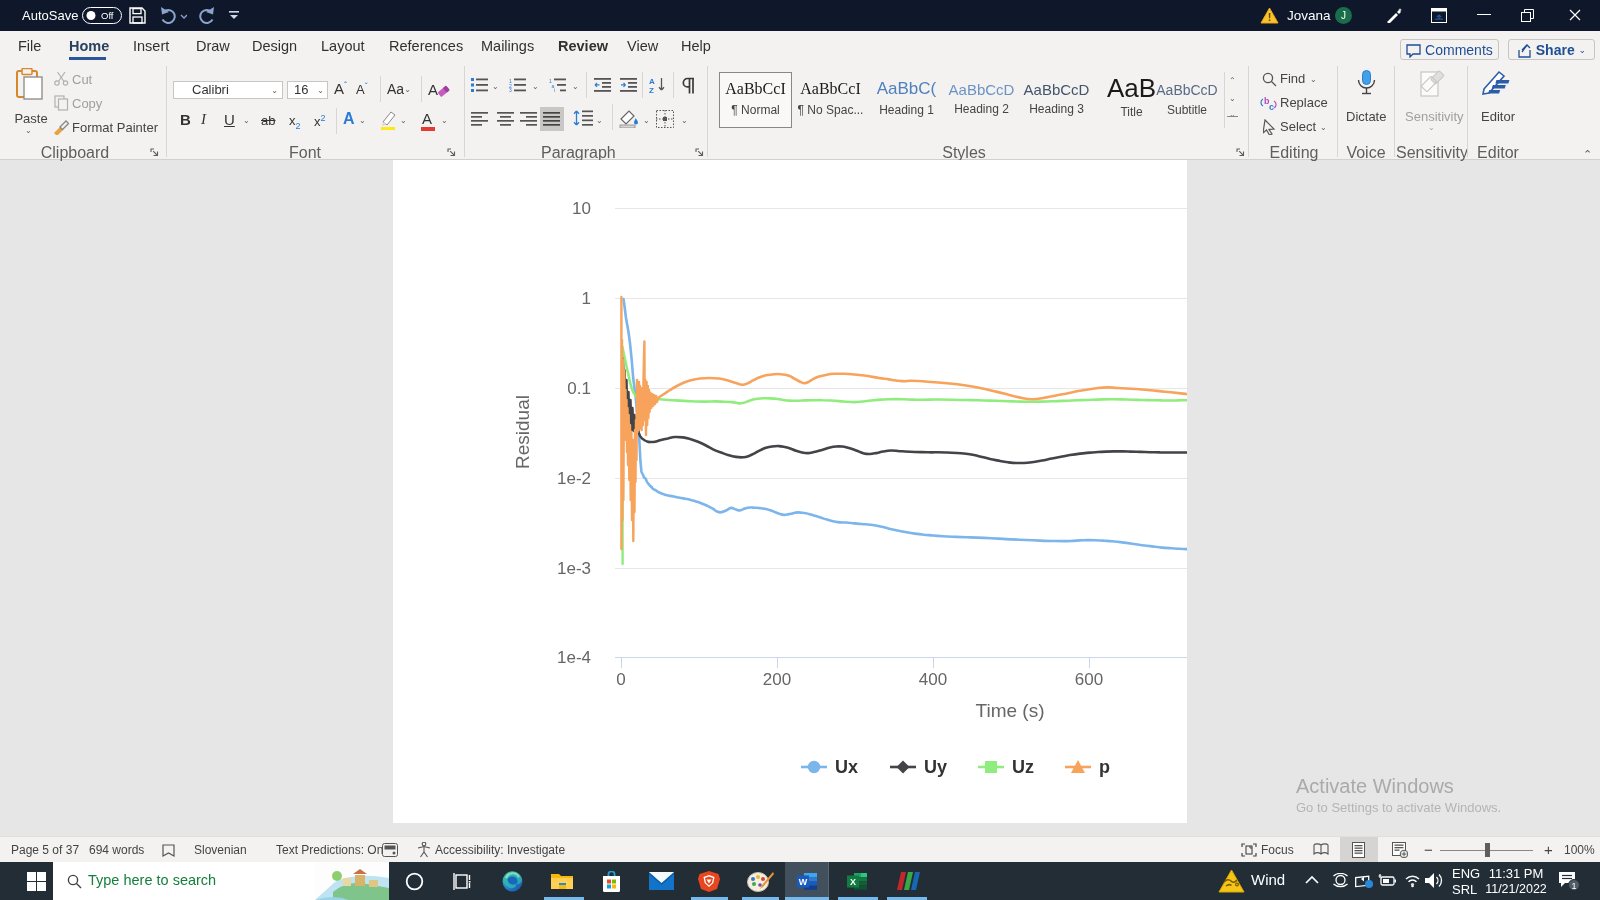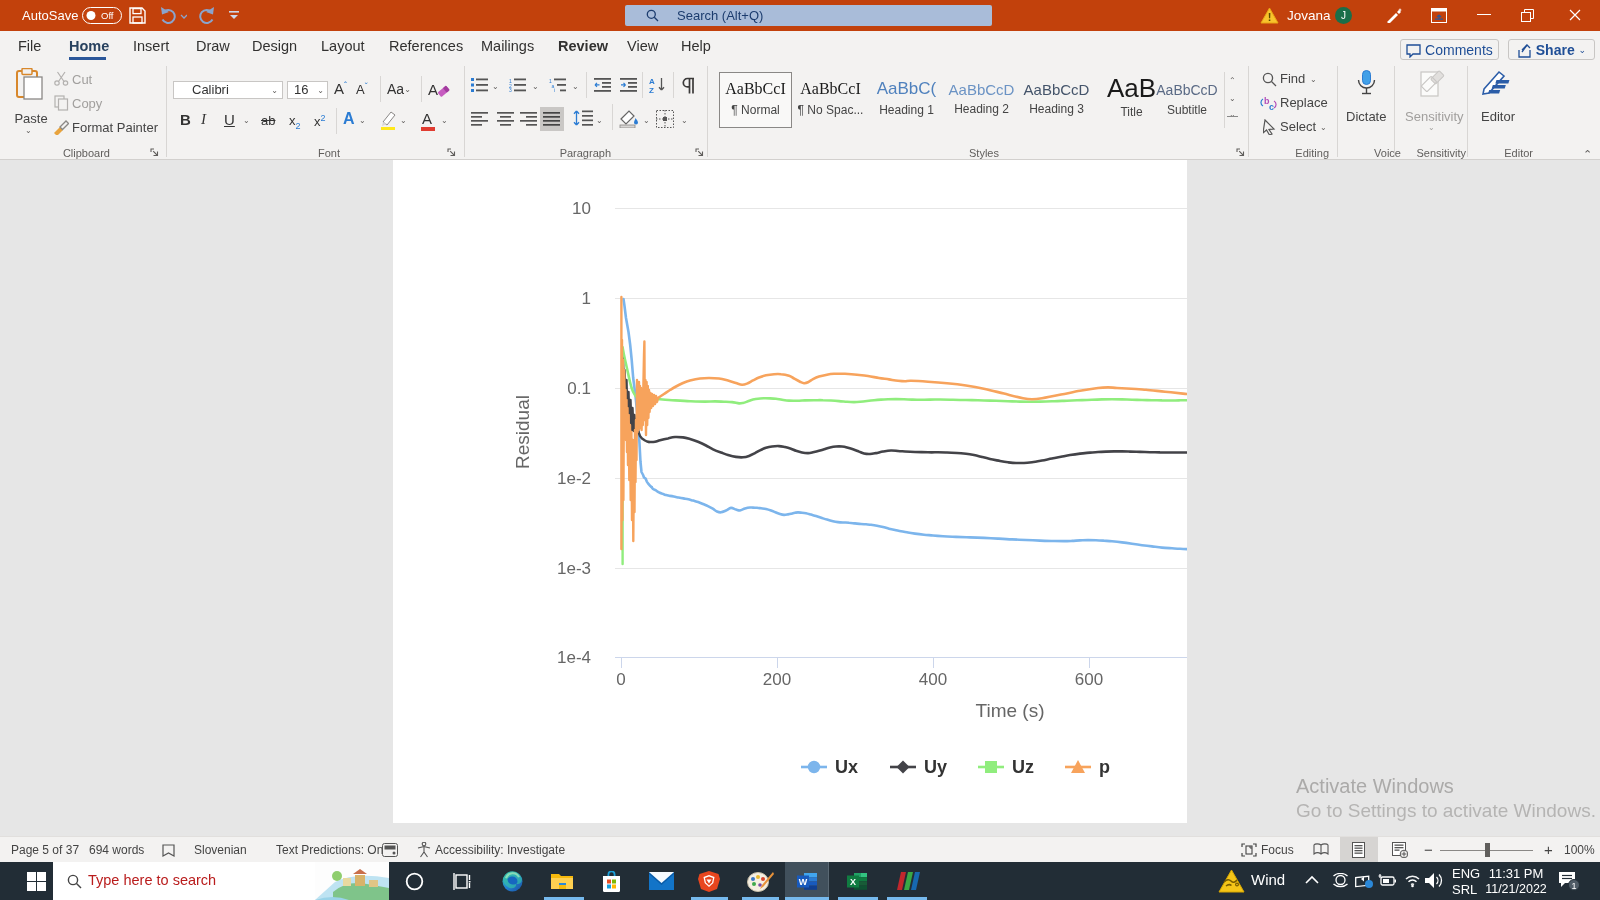--- a/index.html
+++ b/index.html
@@ -1,44 +1,44 @@
 <!DOCTYPE html>
 <html><head>
 <meta charset="utf-8">
 <style>
 * { margin:0; padding:0; box-sizing:border-box; }
 html,body { width:1600px; height:900px; overflow:hidden; font-family:"Liberation Sans", sans-serif; }
 .abs { position:absolute; }
 #app { position:relative; width:1600px; height:900px; background:#e6e6e6; }
 
 
-#titlebar { position:absolute; left:0; top:0; width:1600px; height:31px; background:#c2410c; color:#fff; }
+#titlebar { position:absolute; left:0; top:0; width:1600px; height:31px; background:#0f172a; color:#fff; }
 #titlebar .t { position:absolute; top:0; height:31px; line-height:31px; font-size:13px; }
 #searchbox { position:absolute; left:625px; top:5px; width:367px; height:21px; background:#a9bcd9; border-radius:2px; color:#1c3c6e; font-size:13px; line-height:21px; }
 
 
 #tabrow { position:absolute; left:0; top:31px; width:1600px; height:29px; background:#f3f2f1; }
 #tabrow .tab { position:absolute; top:0; height:29px; line-height:30px; font-size:14.5px; color:#323130; }
 #tabrow .sel { font-weight:bold; color:#29425f; }
 .btnbox { position:absolute; top:8px; height:21px; border:1px solid #c8c6c4; border-radius:3px; background:#f3f2f1; color:#1f4e96; font-size:14px; line-height:20px; text-align:center; }
 
 
 #ribbon { position:absolute; left:0; top:60px; width:1600px; height:100px; background:#f3f2f1; border-bottom:1px solid #d2d0ce; }
 .gsep { position:absolute; top:6px; height:91px; width:1px; background:#d8d6d4; }
-.glabel { position:absolute; top:87px; height:12px; line-height:12px; font-size:11px; color:#605e5c; text-align:right; }
+.glabel { position:absolute; top:87px; height:12px; line-height:12px; font-size:16px; color:#605e5c; text-align:center; }
 .ribtxt { color:#444; font-size:13px; }
 .gray { color:#a19f9d; }
 .chev { color:#605e5c; font-size:8px; }
 .combo { position:absolute; background:#fff; border:1px solid #c8c6c4; font-size:13px; color:#333; line-height:16px; }
 
 
 #doc { position:absolute; left:0; top:161px; width:1600px; height:675px; background:#e6e6e6; }
 #page { position:absolute; left:393px; top:-1px; width:794px; height:663px; background:#fff; }
 .wm1 { position:absolute; left:1296px; top:614px; font-size:20px; color:#abaaa9; }
-.wm2 { position:absolute; left:1296px; top:639px; font-size:19px; color:#b5b4b3; }
+.wm2 { position:absolute; left:1296px; top:639px; font-size:13px; color:#b5b4b3; }
 
 
 #statusbar { position:absolute; left:0; top:836px; width:1600px; height:26px; background:#f3f2f1; border-top:1px solid #e1dfdd; font-size:12px; color:#444; }
 #statusbar .s { position:absolute; top:0; height:26px; line-height:26px; }
 
 
 #taskbar { position:absolute; left:0; top:862px; width:1600px; height:38px; background:#222d36; }
 #taskbar .ul { position:absolute; top:35px; height:3px; background:#76b9ed; }
 </style>
 </head>
@@ -62,27 +62,20 @@
       <path d="M21 9 l3 3 3 -3" fill="none" stroke="#8aa4cd" stroke-width="1.3"></path>
     </svg>
     <svg class="abs" style="left:196px;top:6px;" width="19" height="18" viewBox="0 0 19 18">
       <path d="M15.5 6 a6.5 6.5 0 1 0 1 7.5" fill="none" stroke="#8aa4cd" stroke-width="2"></path>
       <path d="M18 1 l-1 7.5 -7 -2.5 z" fill="#8aa4cd"></path>
     </svg>
     <svg class="abs" style="left:228px;top:11px;" width="12" height="10" viewBox="0 0 12 10">
       <rect x="1" y="0" width="10" height="1.6" fill="#cdd8ea"></rect>
       <path d="M2 4 l4 4 4 -4 z" fill="#cdd8ea"></path>
     </svg>
-    <div id="searchbox">
-        <svg class="abs" style="left:21px;top:4px;" width="13" height="13" viewBox="0 0 13 13">
-          <circle cx="5.3" cy="5.3" r="4" fill="none" stroke="#1c3c6e" stroke-width="1.3"></circle>
-          <line x1="8.3" y1="8.3" x2="12" y2="12" stroke="#1c3c6e" stroke-width="1.3"></line>
-        </svg>
-        <span style="position:absolute;left:52px;">Search (Alt+Q)</span>
-      </div>
     <svg class="abs" style="left:1260px;top:7px;" width="19" height="17" viewBox="0 0 19 17">
       <path d="M9.5 1 L18 16 H1 z" fill="#f8c32c" stroke="#e9a615" stroke-width="1"></path>
       <text x="9.5" y="13.5" text-anchor="middle" font-size="11" font-weight="bold" fill="#5c4a00">!</text>
     </svg>
     <div class="t" style="left:1287px;font-size:13.5px;">Jovana</div>
     <div class="abs" style="left:1335px;top:7px;width:17px;height:17px;border-radius:50%;background:#1a6e49;color:#fff;font-size:10px;text-align:center;line-height:17px;">J</div>
     <svg class="abs" style="left:1386px;top:8px;" width="17" height="15" viewBox="0 0 17 15">
       <path d="M1 14 L10 5 l2 2 -9 9 z M11 4 l2 -2 2 2 -2 2 z" fill="#fff"></path>
       <path d="M14 0 l0.6 1.6 L16 2 l-1.4 0.6 L14 4 l-0.6 -1.4 L12 2 l1.4 -0.4 z" fill="#fff"></path>
     </svg>
@@ -556,21 +549,21 @@
           <rect x="10" width="9" height="9"></rect>
           <rect y="10" width="9" height="9"></rect>
           <rect x="10" y="10" width="9" height="9"></rect>
         </g>
       </svg>
     <div class="abs" style="left:53px;top:0;width:336px;height:38px;background:#fff;">
       <svg class="abs" style="left:14px;top:12px;" width="15" height="15" viewBox="0 0 15 15">
           <circle cx="6" cy="6" r="4.6" fill="none" stroke="#444" stroke-width="1.4"></circle>
           <line x1="9.5" y1="9.5" x2="14" y2="14" stroke="#444" stroke-width="1.4"></line>
         </svg>
-      <div class="abs" style="left:35px;top:10px;font-size:14.5px;color:#b91c1c;text-align:right;">Type here to search</div>
+      <div class="abs" style="left:35px;top:10px;font-size:14.5px;color:#15803d;text-align:right;">Type here to search</div>
       <svg class="abs" style="left:262px;top:0;" width="74" height="38" viewBox="0 0 74 38">
         <rect width="74" height="38" fill="#fdfdfd"></rect>
         <path d="M0 38 L20 20 Q40 10 74 16 L74 38 z" fill="#bee3f2"></path>
         <path d="M18 30 q14 -12 34 -8 l22 4 v12 h-56 z" fill="#7fc48a"></path>
         <rect x="28" y="16" width="8" height="8" fill="#e8d9a0"></rect>
         <rect x="40" y="13" width="10" height="11" fill="#d8b36a"></rect>
         <path d="M38 12 l7 -5 7 5 z" fill="#c96f4a"></path>
         <circle cx="22" cy="14" r="5" fill="#8fce6e"></circle>
         <rect x="54" y="18" width="9" height="7" fill="#e0c585"></rect>
         <path d="M0 38 q18 -6 34 0 z" fill="#9ad3e8"></path>

